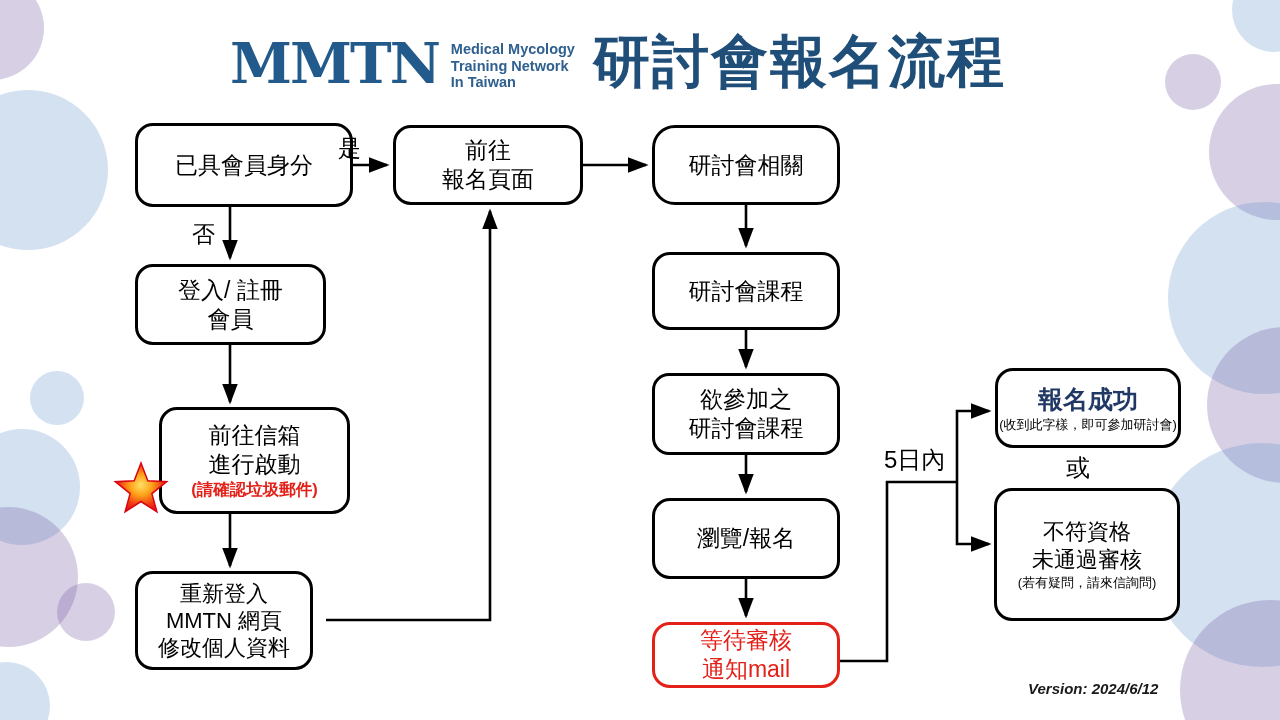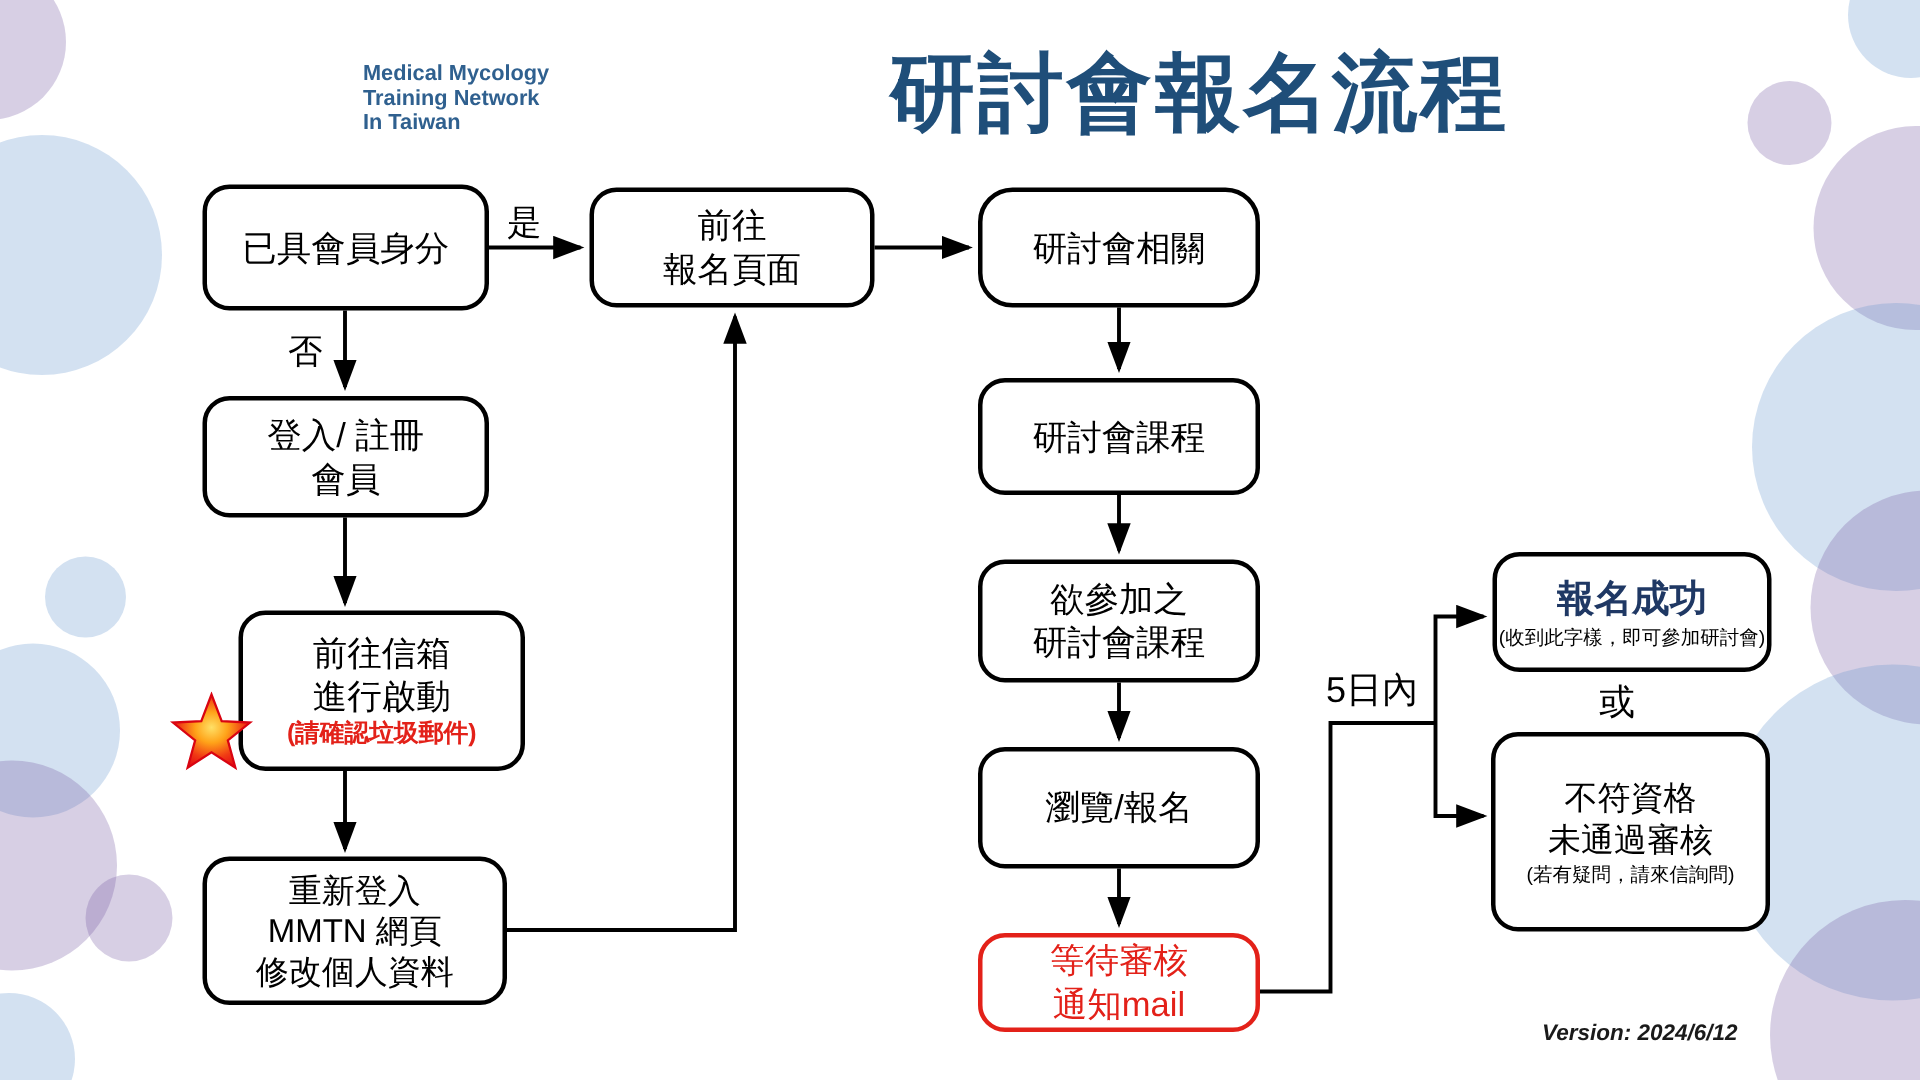--- a/index.html
+++ b/index.html
@@ -55,20 +55,21 @@
 <div class="decor blue" style="left:-38px;top:662px;width:88px;height:88px;"></div>
 <div class="decor blue" style="left:1232px;top:-32px;width:84px;height:84px;"></div>
 <div class="decor purple" style="left:1165px;top:54px;width:56px;height:56px;"></div>
 <div class="decor purple" style="left:1209px;top:84px;width:136px;height:136px;"></div>
 <div class="decor blue" style="left:1168px;top:202px;width:192px;height:192px;"></div>
 <div class="decor purple" style="left:1207px;top:327px;width:156px;height:156px;"></div>
 <div class="decor blue" style="left:1150px;top:443px;width:224px;height:224px;"></div>
 <div class="decor purple" style="left:1180px;top:600px;width:180px;height:180px;"></div>
 
 <div class="logo-wrap">
+  <div class="logo-text">MMTN</div>
   <div class="logo-sub">
     <div>Medical Mycology</div>
     <div>Training Network</div>
     <div>In Taiwan</div>
   </div>
 </div>
 <div class="page-title">研討會報名流程</div>
 
 <svg class="arrows" width="1280" height="720" viewBox="0 0 1280 720">
   <defs>
@@ -86,33 +87,33 @@
     <path d="M746,205 V246" marker-end="url(#ah)"></path>
     <path d="M746,330 V367" marker-end="url(#ah)"></path>
     <path d="M746,455 V492" marker-end="url(#ah)"></path>
     <path d="M746,579 V616" marker-end="url(#ah)"></path>
     <path d="M840,661 H887 V482 H957"></path>
     <path d="M957,482 V411 H989" marker-end="url(#ah)"></path>
     <path d="M957,482 V544 H989" marker-end="url(#ah)"></path>
   </g>
 </svg>
 
-<div class="flowbox" style="left:135px;top:123px;width:191px;height:84px;">
+<div class="flowbox" style="left:135px;top:123px;width:218px;height:84px;">
   <span>已具會員身分</span>
 </div>
 <div class="flowbox" style="left:135px;top:264px;width:191px;height:81px;">
   <span>登入/ 註冊</span>
   <span>會員</span>
 </div>
 <div class="flowbox" style="left:135px;top:407px;width:191px;height:107px;margin-left:24px;">
   <span>前往信箱</span>
   <span>進行啟動</span>
   <span class="note-red">(請確認垃圾郵件)</span>
 </div>
-<div class="flowbox" style="left:135px;top:571px;width:203px;height:99px;font-size:22px;">
+<div class="flowbox" style="left:135px;top:571px;width:178px;height:99px;font-size:22px;">
   <span>重新登入</span>
   <span>MMTN 網頁</span>
   <span>修改個人資料</span>
 </div>
 
 <svg class="star" width="58" height="56" viewBox="0 0 58 56">
   <defs>
     <radialGradient id="starg" cx="50%" cy="45%" r="60%">
       <stop offset="0%" stop-color="#FFE066"></stop>
       <stop offset="35%" stop-color="#FFA319"></stop>
@@ -126,21 +127,21 @@
 <div class="flowbox" style="left:393px;top:125px;width:190px;height:80px;">
   <span>前往</span>
   <span>報名頁面</span>
 </div>
 <div class="flowbox" style="left:652px;top:125px;width:188px;height:80px;border-radius:23px;">
   <span>研討會相關</span>
 </div>
 <div class="flowbox" style="left:652px;top:252px;width:188px;height:78px;">
   <span>研討會課程</span>
 </div>
-<div class="flowbox" style="left:652px;top:373px;width:188px;height:82px;">
+<div class="flowbox" style="left:652px;top:373px;width:188px;height:82px;border-radius:17px;">
   <span>欲參加之</span>
   <span>研討會課程</span>
 </div>
 <div class="flowbox" style="left:652px;top:498px;width:188px;height:81px;">
   <span>瀏覽/報名</span>
 </div>
 <div class="flowbox red" style="left:652px;top:622px;width:188px;height:66px;">
   <span>等待審核</span>
   <span>通知mail</span>
 </div>

